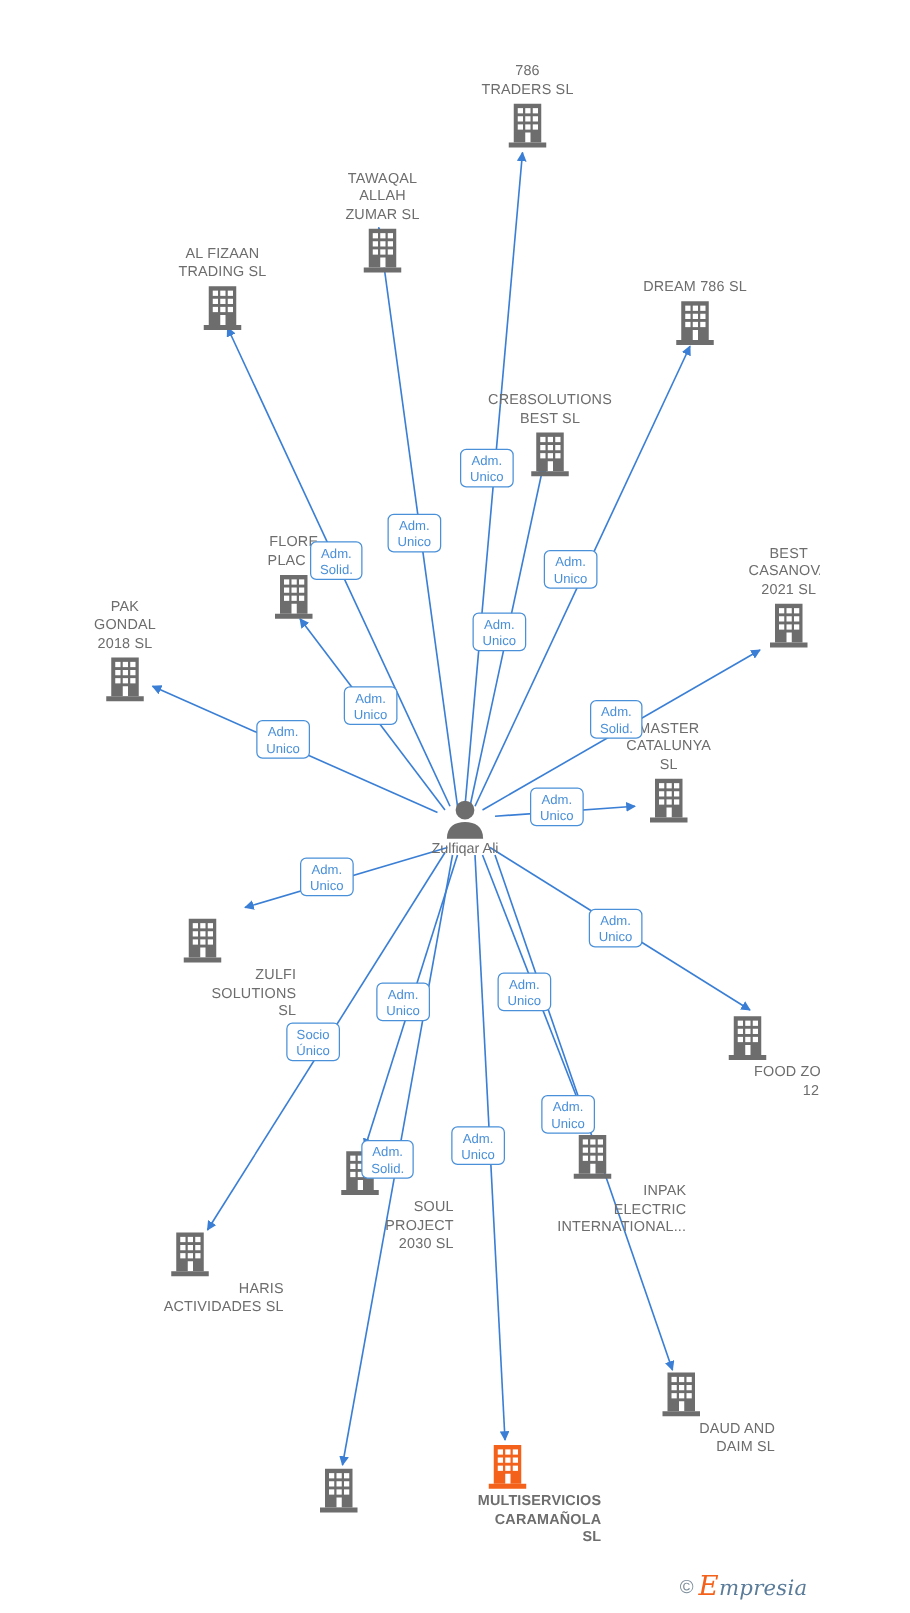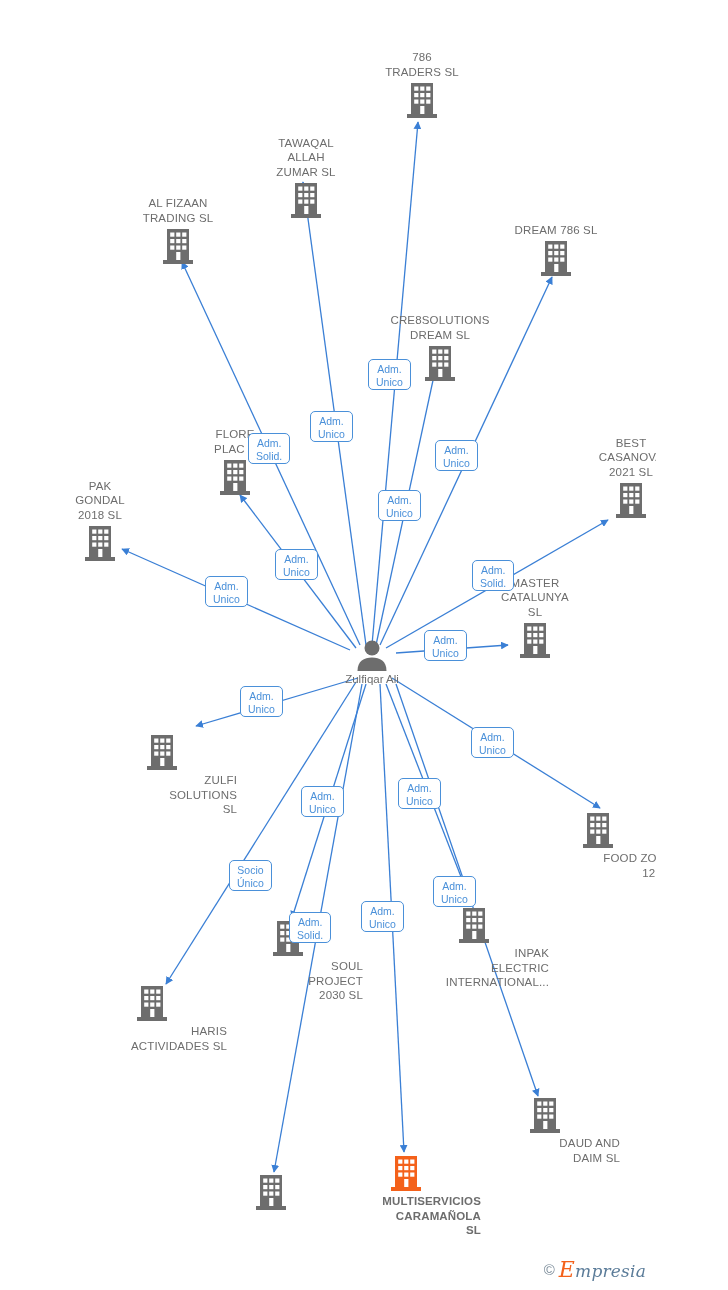--- a/index.html
+++ b/index.html
@@ -197,21 +197,21 @@
           <rect x="21.2" y="12" width="4.2" height="4.2" fill="#ffffff"></rect>
           <rect x="9.2" y="18.5" width="4.2" height="4.2" fill="#ffffff"></rect>
           <rect x="15.2" y="18.5" width="4.2" height="4.2" fill="#ffffff"></rect>
           <rect x="21.2" y="18.5" width="4.2" height="4.2" fill="#ffffff"></rect>
           <rect x="15.2" y="25" width="4.2" height="8" fill="#ffffff"></rect>
           <rect x="2" y="33" width="30" height="4" fill="#6d6d6d"></rect>
         </svg>
       </div>
       <div class="node label-above" style="left: 440px; top: 313px;">
         <div class="node-label">CRE8SOLUTIONS
-DREAM  SL</div>
+BEST  SL</div>
         <svg width="34" height="38" viewBox="0 0 34 38" class="node-icon">
           <rect x="6" y="2" width="22" height="31" fill="#6d6d6d"></rect>
           <rect x="9.2" y="5.5" width="4.2" height="4.2" fill="#ffffff"></rect>
           <rect x="15.2" y="5.5" width="4.2" height="4.2" fill="#ffffff"></rect>
           <rect x="21.2" y="5.5" width="4.2" height="4.2" fill="#ffffff"></rect>
           <rect x="9.2" y="12" width="4.2" height="4.2" fill="#ffffff"></rect>
           <rect x="15.2" y="12" width="4.2" height="4.2" fill="#ffffff"></rect>
           <rect x="21.2" y="12" width="4.2" height="4.2" fill="#ffffff"></rect>
           <rect x="9.2" y="18.5" width="4.2" height="4.2" fill="#ffffff"></rect>
           <rect x="15.2" y="18.5" width="4.2" height="4.2" fill="#ffffff"></rect>
@@ -469,21 +469,21 @@
       <div class="badge" style="left: 424px; top: 630px;">Adm.
 Unico</div>
       <div class="badge" style="left: 240px; top: 686px;">Adm.
 Unico</div>
       <div class="badge" style="left: 471px; top: 727px;">Adm.
 Unico</div>
       <div class="badge" style="left: 398px; top: 778px;">Adm.
 Unico</div>
       <div class="badge" style="left: 301px; top: 786px;">Adm.
 Unico</div>
-      <div class="badge" style="left: 229px; top: 818px; margin-top: 42px;">Socio
+      <div class="badge" style="left: 229px; top: 818px;">Socio
 Único</div>
       <div class="badge" style="left: 433px; top: 876px;">Adm.
 Unico</div>
       <div class="badge" style="left: 289px; top: 912px;">Adm.
 Solid.</div>
       <div class="badge" style="left: 361px; top: 901px;">Adm.
 Unico</div>
     </div>
 
   <div id="watermark">

